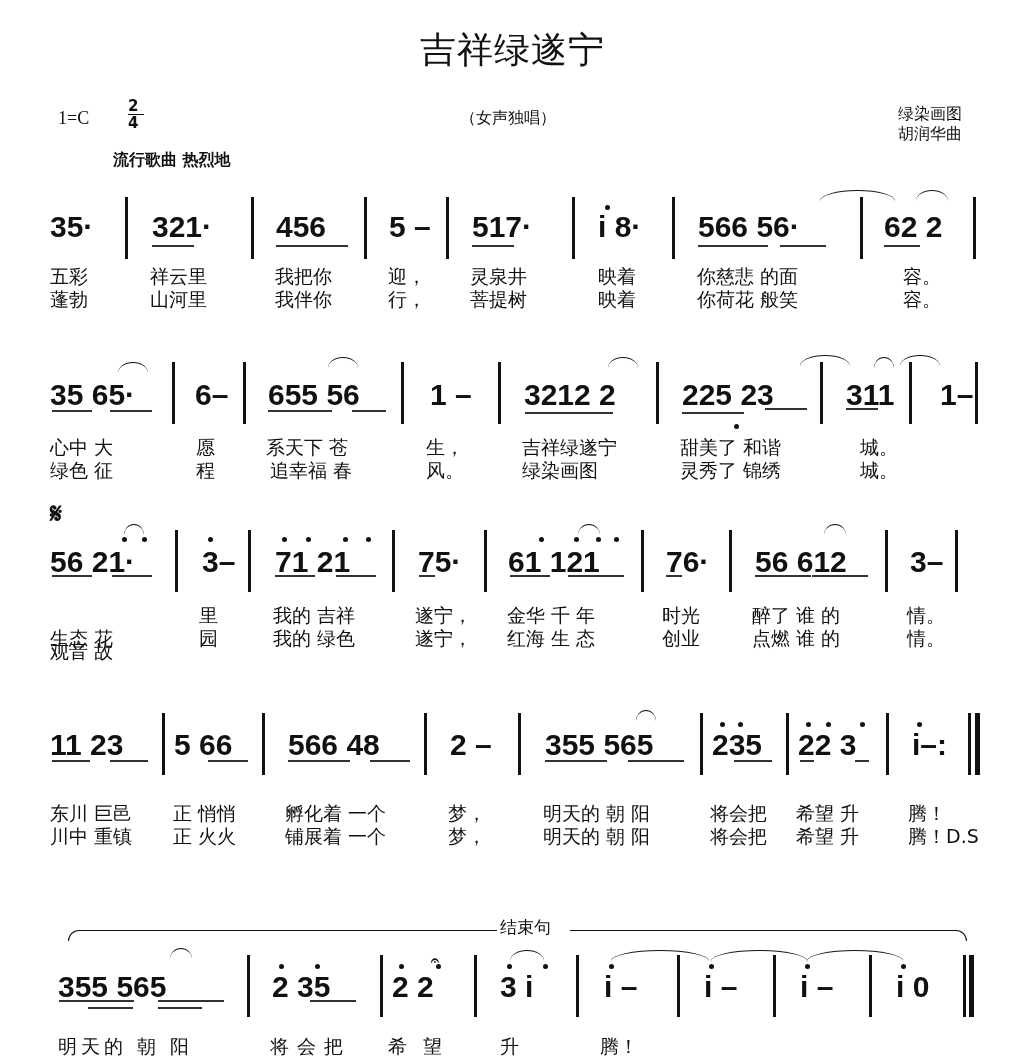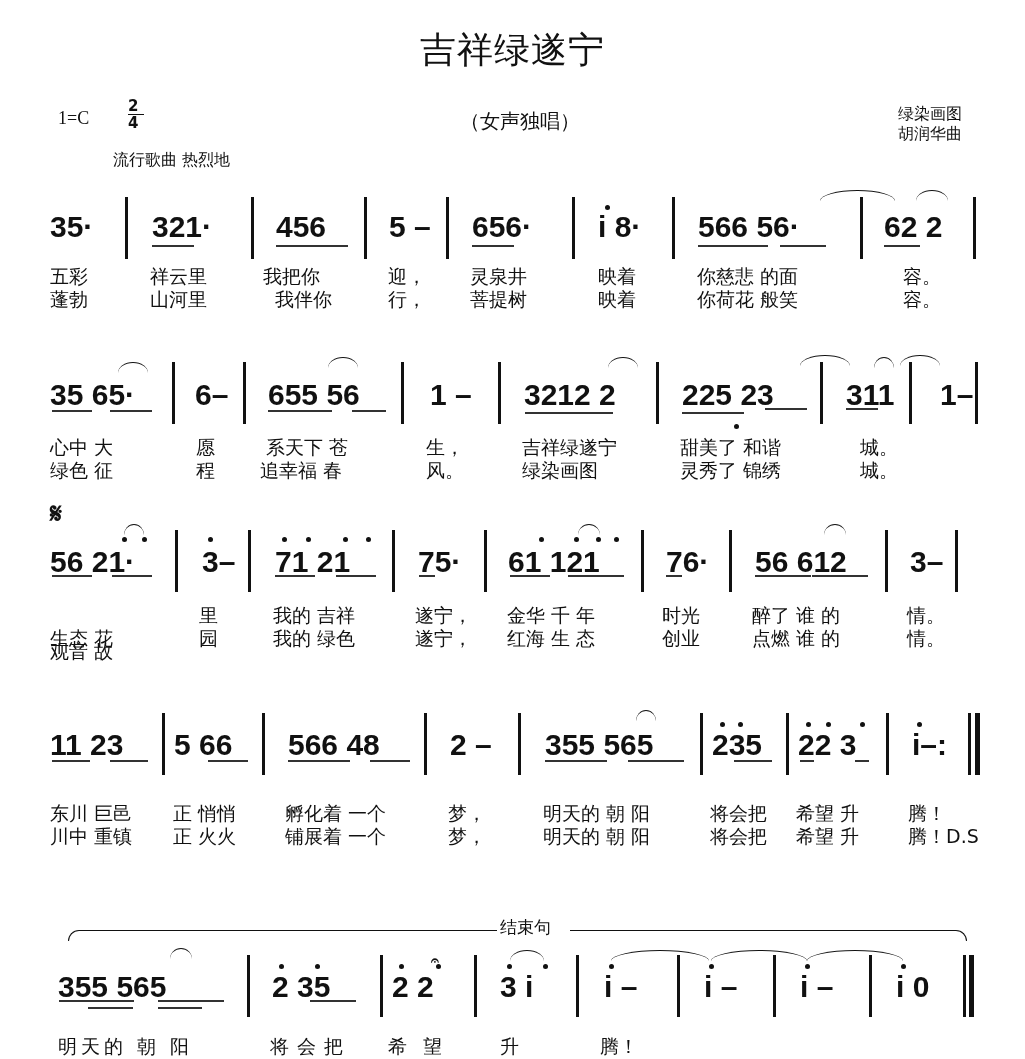--- a/index.html
+++ b/index.html
@@ -2,22 +2,22 @@
 <html><head>
 <meta charset="utf-8">
 <style>
   html,body{margin:0;padding:0;background:#fff;}
   body{width:1025px;height:1059px;position:relative;overflow:hidden;font-family:"DejaVu Sans","Liberation Sans",sans-serif;color:#111;}
   .abs{position:absolute;}
   .title{left:0;width:1025px;top:26px;text-align:center;font-size:36px;font-family:"DejaVu Sans",sans-serif;letter-spacing:1px;}
   .key{left:58px;top:108px;font-size:18px;font-family:"Liberation Serif",serif;}
   .ts{left:128px;top:98px;font-size:15px;font-weight:bold;line-height:16px;text-align:left;width:16px;}
   .ts .line{display:block;border-top:1.5px solid #111;margin:0;}
-  .style{left:113px;top:150px;font-size:16px;font-weight:normal;}
-  .voice{left:460px;top:108px;font-size:20px;}
+  .style{left:113px;top:150px;font-size:16px;font-weight:bold;}
+  .voice{left:460px;top:108px;font-size:16px;}
   .credits{left:898px;top:104px;font-size:16px;line-height:20px;}
   .note{position:absolute;font-family:"Liberation Sans",sans-serif;font-weight:bold;font-size:30px;line-height:34px;}
   .bar{position:absolute;width:3px;background:#111;}
   .lyr{position:absolute;font-size:19px;line-height:23px;white-space:pre;font-family:"DejaVu Sans",sans-serif;}
   .ul{position:absolute;height:2px;background:#333;}
   .dot{position:absolute;width:5px;height:5px;border-radius:50%;background:#111;}
   .tie{position:absolute;border-top:1.5px solid #111;border-radius:50% 50% 0 0/100% 100% 0 0;height:10px;}
   .segno{left:50px;top:497px;font-size:28px;font-weight:bold;font-family:"DejaVu Serif",serif;}
   .ending-label{left:500px;top:916px;font-size:17px;}
 </style>
@@ -40,41 +40,41 @@
 
 <div>
   <div class="note" style="left:50px;top:210px">35·</div>
   <div class="bar" style="left:125px;top:197px;height:62px"></div>
   <div class="note" style="left:152px;top:210px">321·</div>
   <div class="bar" style="left:251px;top:197px;height:62px"></div>
   <div class="note" style="left:276px;top:210px">456</div>
   <div class="bar" style="left:364px;top:197px;height:62px"></div>
   <div class="note" style="left:389px;top:210px">5 –</div>
   <div class="bar" style="left:446px;top:197px;height:62px"></div>
-  <div class="note" style="left:472px;top:210px">656·</div>
+  <div class="note" style="left:472px;top:210px">517·</div>
   <div class="bar" style="left:572px;top:197px;height:62px"></div>
   <div class="note" style="left:598px;top:210px">i 8·</div>
   <div class="bar" style="left:672px;top:197px;height:62px"></div>
   <div class="note" style="left:698px;top:210px">566 56·</div>
   <div class="bar" style="left:860px;top:197px;height:62px"></div>
   <div class="note" style="left:884px;top:210px">62 2</div>
   <div class="bar" style="left:973px;top:197px;height:62px"></div>
   <div class="ul" style="left:152px;top:245px;width:42px"></div>
   <div class="ul" style="left:276px;top:245px;width:72px"></div>
   <div class="ul" style="left:472px;top:245px;width:42px"></div>
   <div class="ul" style="left:698px;top:245px;width:70px"></div>
   <div class="ul" style="left:780px;top:245px;width:46px"></div>
   <div class="ul" style="left:884px;top:245px;width:36px"></div>
   <div class="dot" style="left:605px;top:205px"></div>
   <div class="tie" style="left:820px;top:190px;width:75px"></div>
   <div class="tie" style="left:916px;top:190px;width:32px"></div>
 
   <div class="lyr" style="left:50px;top:265px">五彩</div>
   <div class="lyr" style="left:150px;top:265px">祥云里</div>
-  <div class="lyr" style="left:263px;top:265px">我把你</div>
+  <div class="lyr" style="left:275px;top:265px">我把你</div>
   <div class="lyr" style="left:388px;top:265px">迎，</div>
   <div class="lyr" style="left:470px;top:265px">灵泉井</div>
   <div class="lyr" style="left:598px;top:265px">映着</div>
   <div class="lyr" style="left:697px;top:265px">你慈悲 的面</div>
   <div class="lyr" style="left:903px;top:265px">容。</div>
   <div class="lyr" style="left:50px;top:288px">蓬勃</div>
   <div class="lyr" style="left:150px;top:288px">山河里</div>
   <div class="lyr" style="left:275px;top:288px">我伴你</div>
   <div class="lyr" style="left:388px;top:288px">行，</div>
   <div class="lyr" style="left:470px;top:288px">菩提树</div>
@@ -118,21 +118,21 @@
 
   <div class="lyr" style="left:50px;top:436px">心中 大</div>
   <div class="lyr" style="left:196px;top:436px">愿</div>
   <div class="lyr" style="left:266px;top:436px">系天下 苍</div>
   <div class="lyr" style="left:426px;top:436px">生，</div>
   <div class="lyr" style="left:522px;top:436px">吉祥绿遂宁</div>
   <div class="lyr" style="left:680px;top:436px">甜美了 和谐</div>
   <div class="lyr" style="left:860px;top:436px">城。</div>
   <div class="lyr" style="left:50px;top:459px">绿色 征</div>
   <div class="lyr" style="left:196px;top:459px">程</div>
-  <div class="lyr" style="left:260px;top:459px">追幸福 春</div>
+  <div class="lyr" style="left:270px;top:459px">追幸福 春</div>
   <div class="lyr" style="left:426px;top:459px">风。</div>
   <div class="lyr" style="left:522px;top:459px">绿染画图</div>
   <div class="lyr" style="left:680px;top:459px">灵秀了 锦绣</div>
   <div class="lyr" style="left:860px;top:459px">城。</div>
 </div>
 
 <div class="abs segno">𝄋</div>
 <div>
   <div class="note" style="left:50px;top:545px">56 21·</div>
   <div class="bar" style="left:175px;top:530px;height:62px"></div>

